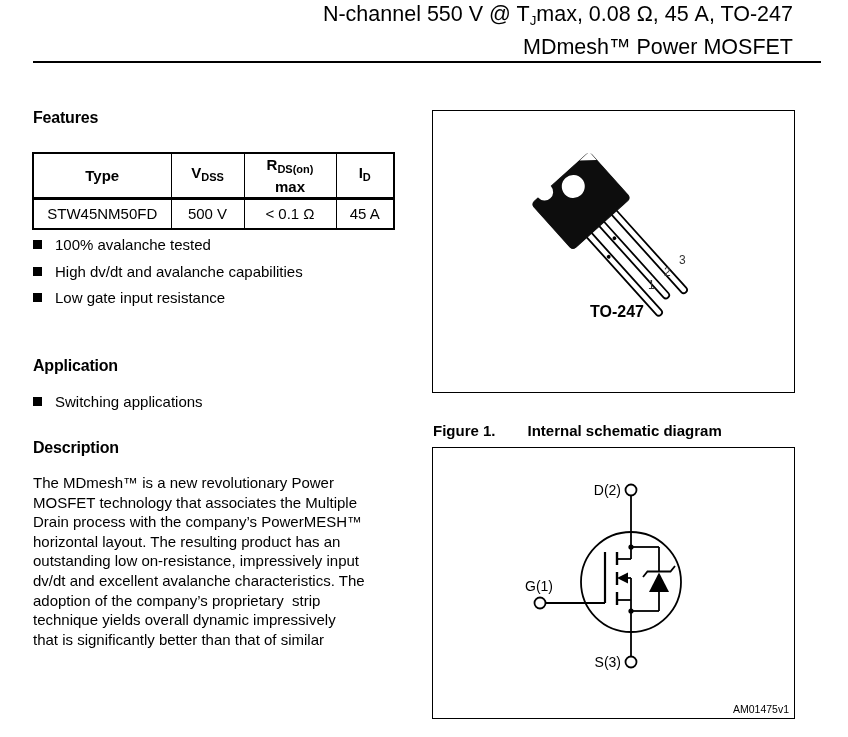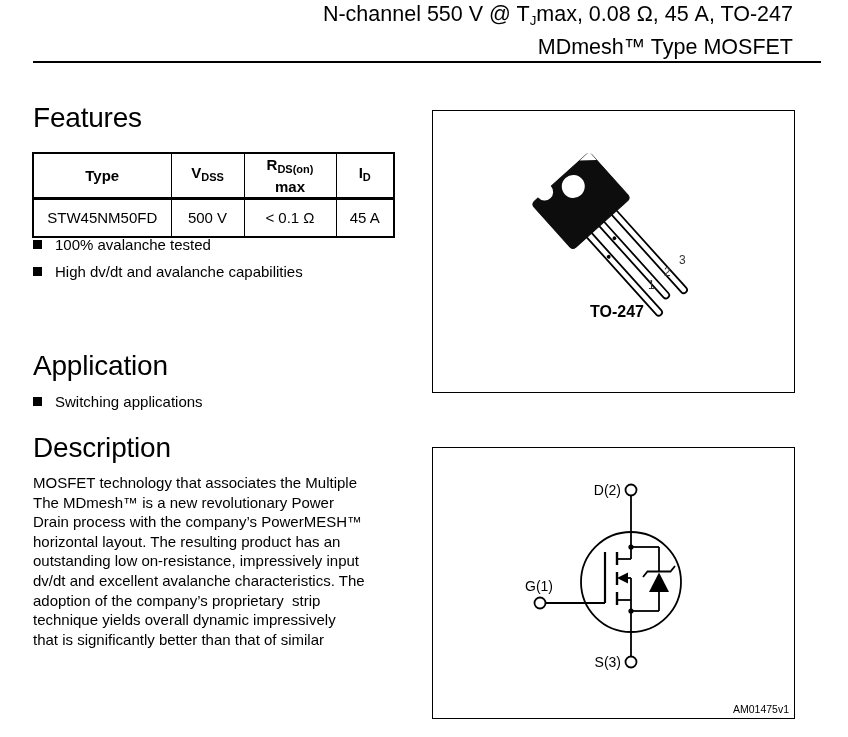--- a/index.html
+++ b/index.html
@@ -13,32 +13,32 @@
   .title-block {
     position:absolute; top:1px; right:55px; text-align:right;
     font-size:21.5px; line-height:27px; color:#000;
   }
   .title-block sub { font-size:0.62em; vertical-align:-0.3em; }
   .header-rule {
     position:absolute; left:33px; top:61px; width:788px; height:2px; background:#000;
   }
   
   .sec-heading {
-    position:absolute; left:33px; font-size:28px; font-weight:normal;
+    position:absolute; left:33px; font-size:16px; font-weight:bold;
     letter-spacing:-0.2px; line-height:26px; white-space:nowrap;
   }
   
   .spec-table {
     position:absolute; left:32px; top:152px; border-collapse:collapse;
     table-layout:fixed; width:361px; font-size:15px; text-align:center;
   }
   .spec-table th, .spec-table td { border:1.5px solid #000; padding:0; vertical-align:middle; }
   .spec-table table, .spec-table { border:2px solid #000; }
   .spec-table th { font-weight:bold; height:45px; border-bottom:3px solid #000; line-height:17px; }
-  .spec-table td { height:39px; font-weight:normal;margin-top:28px; }
+  .spec-table td { height:31px; font-weight:normal;margin-top:28px; }
   .spec-table sub { font-size:11px; font-weight:bold; vertical-align:-0.25em; }
   
   .bullet-list { position:absolute; left:33px; }
   .bullet-item { display:flex; align-items:center; height:26.7px; font-size:15px; }
   .bullet-square { width:9px; height:9px; background:#000; margin-right:13px; flex:0 0 auto; }
   
   .desc-par { position:absolute; left:33px; top:473px; font-size:15px; line-height:19.6px; }
   .desc-par .line { white-space:pre; }
   
   .fig-box { position:absolute; left:432px; width:363px; border:1.5px solid #000; background:#fff; }
@@ -55,21 +55,21 @@
   .pin-num { font-size:12px; fill:#333; }
   .pkg-label { font-size:16px; font-weight:bold; fill:#000; }
 </style>
 </head>
 <body>
 
 <div class="page">
 
   <div class="title-block">
     <div><span>N-channel 550 V @ T</span><sub>J</sub><span>max, 0.08 Ω, 45 A, TO-247</span></div>
-    <div>MDmesh™ Type MOSFET</div>
+    <div>MDmesh™ Power MOSFET</div>
   </div>
   <div class="header-rule"></div>
 
   <div class="sec-heading" style="top:105px;">Features</div>
 
   <table class="spec-table">
     <colgroup>
         <col style="width:138px">
         <col style="width:73px">
         <col style="width:92px">
@@ -96,34 +96,38 @@
 
   <div class="bullet-list" style="top:231px;">
     <div class="bullet-item">
         <span class="bullet-square"></span>
         <span>100% avalanche tested</span>
       </div>
     <div class="bullet-item">
         <span class="bullet-square"></span>
         <span>High dv/dt and avalanche capabilities</span>
       </div>
+    <div class="bullet-item">
+        <span class="bullet-square"></span>
+        <span>Low gate input resistance</span>
+      </div>
   </div>
 
   <div class="sec-heading" style="top:353px;">Application</div>
   <div class="bullet-list" style="top:388px;">
     <div class="bullet-item">
         <span class="bullet-square"></span>
         <span>Switching applications</span>
       </div>
   </div>
 
   <div class="sec-heading" style="top:435px;">Description</div>
   <div class="desc-par">
+    <div class="line">The MDmesh™ is a new revolutionary Power</div>
     <div class="line">MOSFET technology that associates the Multiple</div>
-    <div class="line">The MDmesh™ is a new revolutionary Power</div>
     <div class="line">Drain process with the company’s PowerMESH™</div>
     <div class="line">horizontal layout. The resulting product has an</div>
     <div class="line">outstanding low on-resistance, impressively input</div>
     <div class="line">dv/dt and excellent avalanche characteristics. The</div>
     <div class="line">adoption of the company’s proprietary  strip</div>
     <div class="line">technique yields overall dynamic impressively</div>
     <div class="line">that is significantly better than that of similar</div>
   </div>
 
   <div class="fig-box pkg-box">
@@ -141,20 +145,24 @@
         <circle cx="-21" cy="-31" r="8.5" fill="#ffffff"></circle>
         <polygon points="26,-31 39,-31 39,-20" fill="#ffffff"></polygon>
       </g>
       <text class="pin-num" x="215" y="178">1</text>
       <text class="pin-num" x="231" y="165">2</text>
       <text class="pin-num" x="246" y="153">3</text>
       <text class="pkg-label" x="184" y="206" text-anchor="middle">TO-247</text>
     </svg>
   </div>
 
+  <div class="fig-caption">
+    <span>Figure 1.</span>
+    <span>Internal schematic diagram</span>
+  </div>
 
   <div class="fig-box sch-box">
     <svg width="360" height="269" viewBox="0 0 360 269">
       <g stroke="#000" stroke-width="1.8" fill="none">
 
         <circle cx="198" cy="42" r="5.5" fill="#ffffff"></circle>
         <circle cx="107" cy="155" r="5.5" fill="#ffffff"></circle>
         <circle cx="198" cy="214" r="5.5" fill="#ffffff"></circle>
 
         <circle cx="198" cy="134" r="50"></circle>

